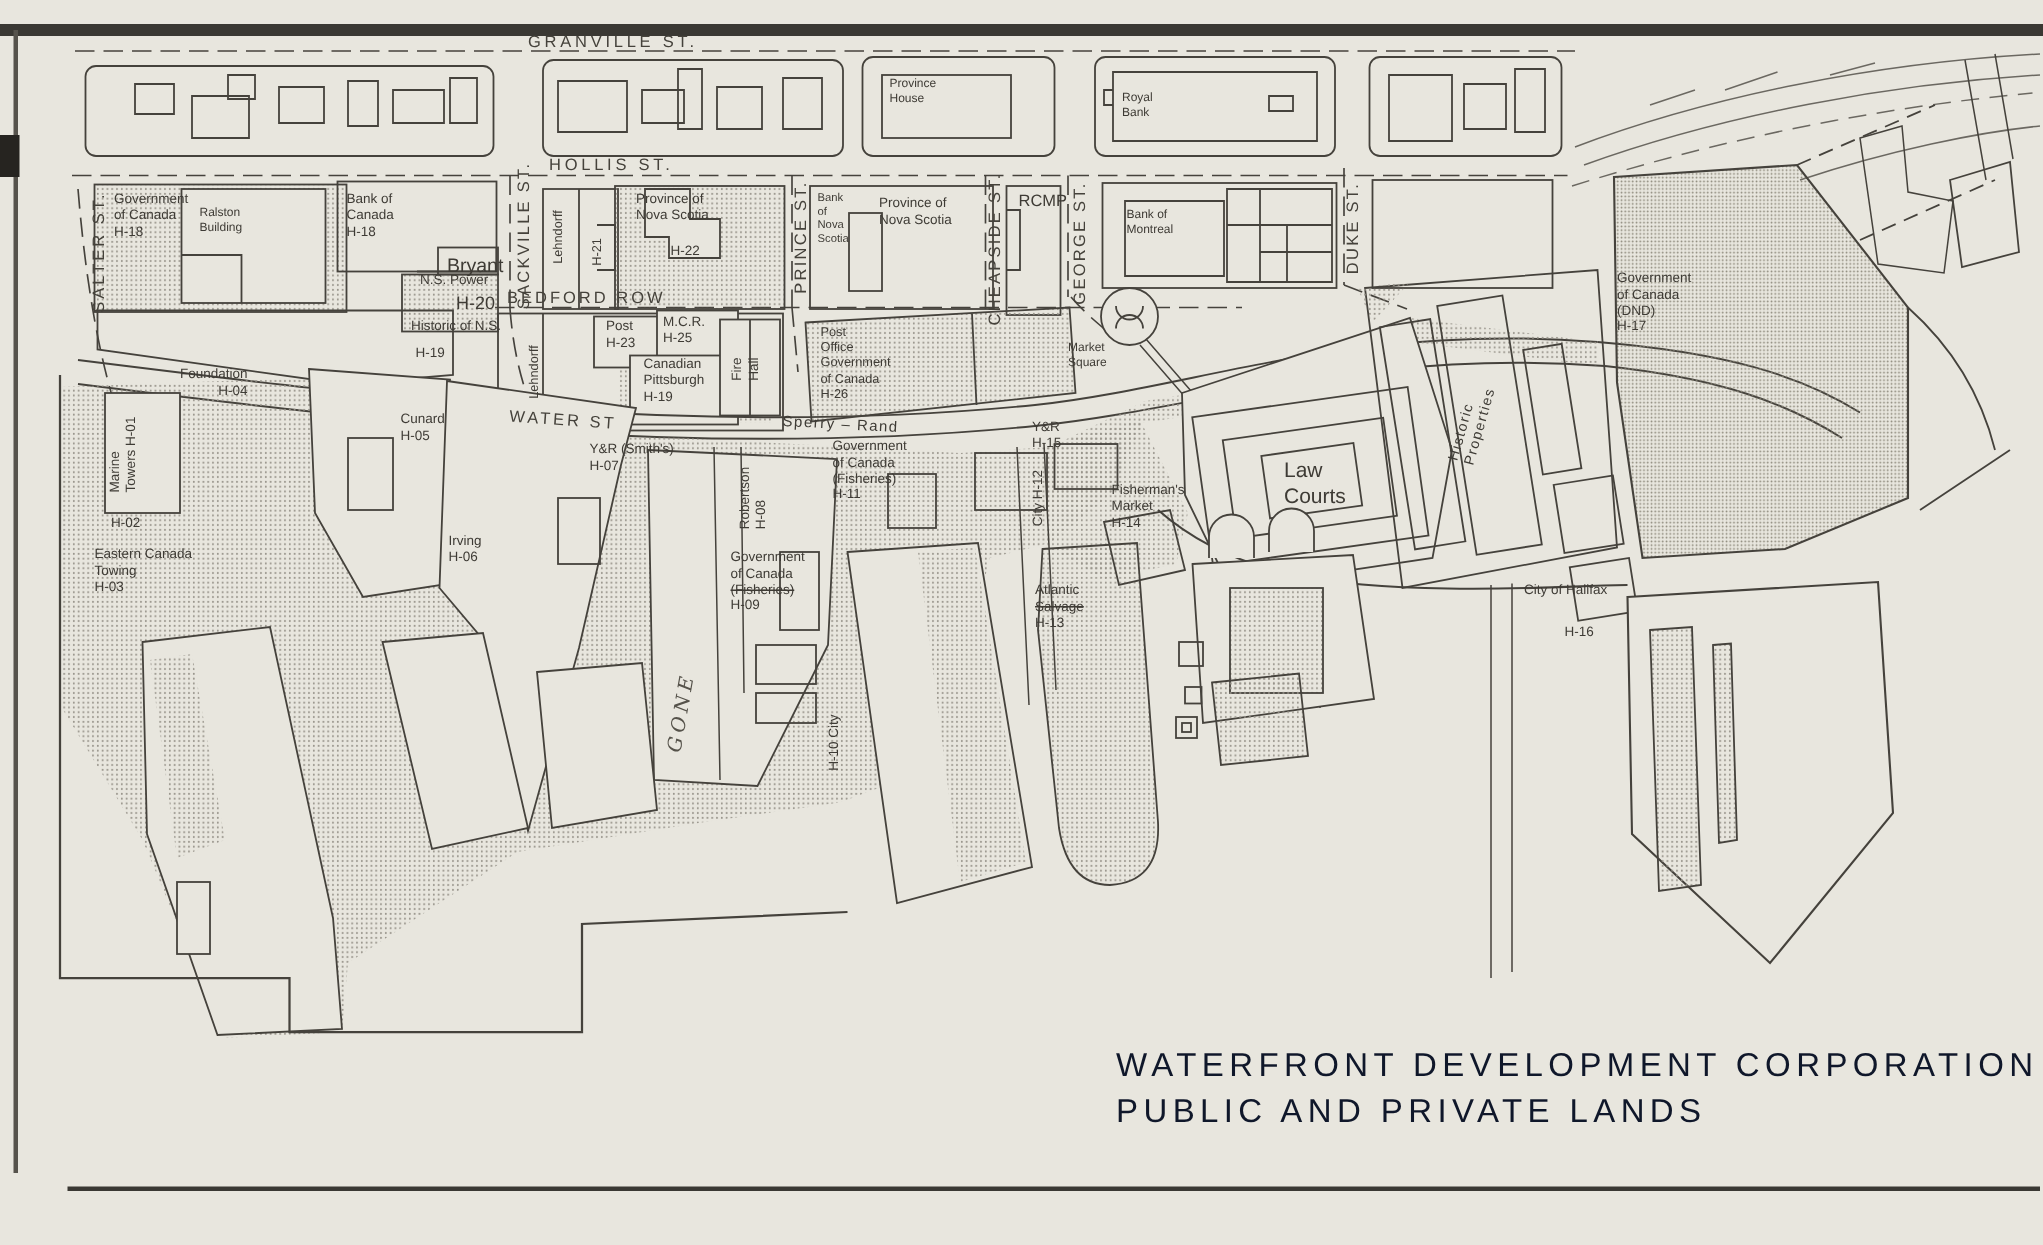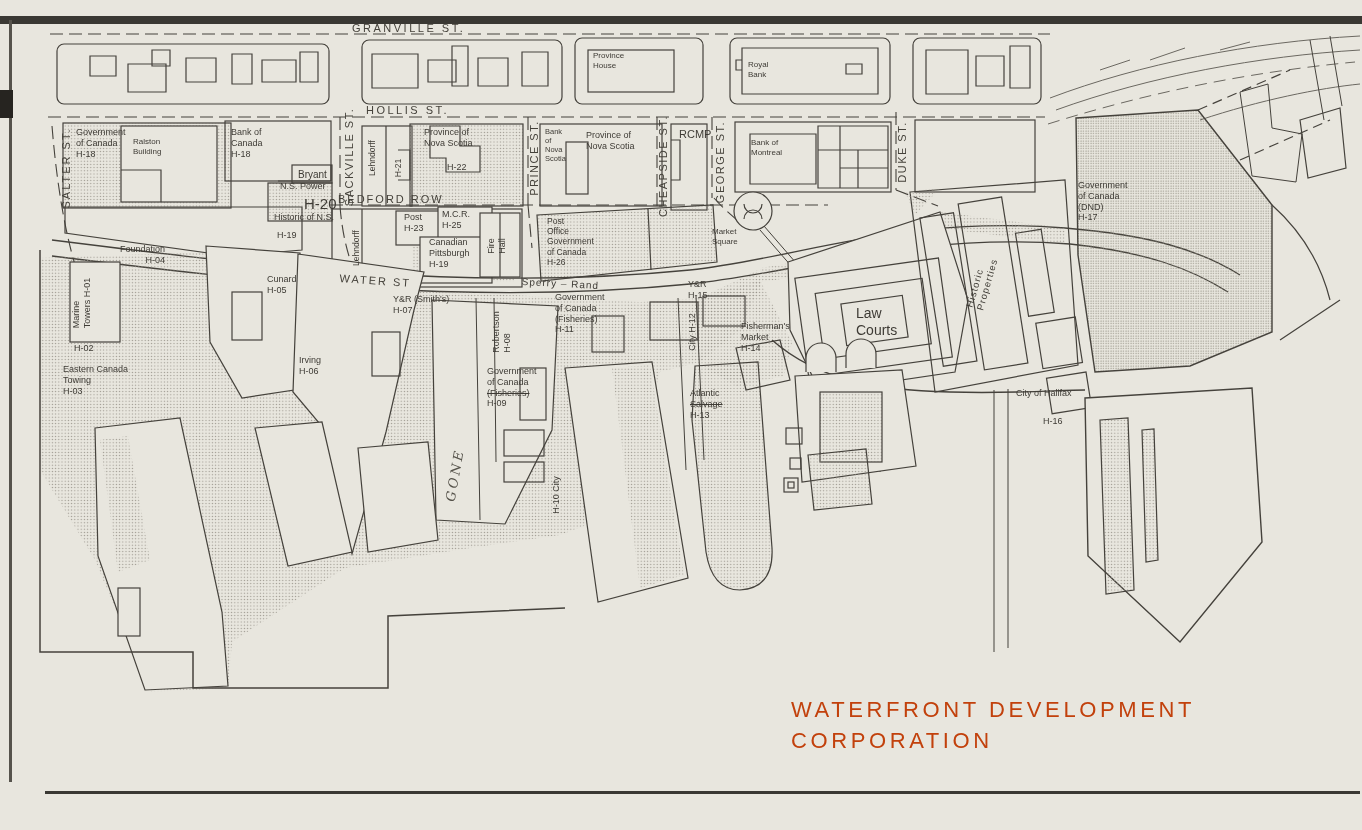--- a/index.html
+++ b/index.html
@@ -5,21 +5,21 @@
   html,body{margin:0;padding:0;background:#dddbd3;}
   #page{position:relative;width:1362px;height:830px;background:#e8e6de;overflow:hidden;
         font-family:"Liberation Sans",sans-serif;}
   #map-svg{position:absolute;left:0;top:0;}
   .lbl{position:absolute;color:#3e3b35;line-height:1.2;white-space:nowrap;transform-origin:top left;}
   .lbl .line{display:block;}
   .lbl .strike{text-decoration:line-through;}
   .lbl.ctr{transform-origin:center center;}
   .street{color:#45423b;font-weight:bold;font-weight:normal;}
   .hand{font-family:"DejaVu Serif",serif;font-style:italic;color:#55524a;}
-  #title-block{position:absolute;left:791px;top:694px;color:#c2410c;
+  #title-block{position:absolute;left:744px;top:694px;color:#0f172a;
       font-size:22px;letter-spacing:3.6px;line-height:1.42;}
 </style>
 </head>
 <body>
 
 <div id="page">
 
 <svg id="map-svg" width="1362" height="830" viewBox="0 0 1362 830">
   <defs>
     <pattern id="dots" width="3.2" height="3.2" patternUnits="userSpaceOnUse">
@@ -181,20 +181,21 @@
     <rect x="784" y="478" width="14" height="14" fill="none"></rect>
     <rect x="788" y="482" width="6" height="6" fill="none"></rect>
     <path d="M1085,398 L1252,388 L1262,542 L1180,642 L1088,556 z" fill="#e8e6de" stroke-width="1.4"></path>
     <path d="M1100,420 L1128,418 L1134,590 L1106,594 z" fill="url(#dots)"></path>
     <path d="M1142,430 L1154,429 L1158,560 L1146,562 z" fill="url(#dots)"></path>
   </g>
 </svg>
 
   <div id="title-block">
     <div>WATERFRONT DEVELOPMENT CORPORATION</div>
+    <div>PUBLIC AND PRIVATE LANDS</div>
   </div>
 
   <div id="labels">
       <div class="lbl street" style="left: 352px; top: 22px; font-size: 11px; letter-spacing: 2.5px;">
         <span class="line">GRANVILLE  ST.</span>
       </div>
       <div class="lbl street" style="left: 366px; top: 104px; font-size: 11px; letter-spacing: 2.5px;">
         <span class="line">HOLLIS  ST.</span>
       </div>
       <div class="lbl street" style="left: 338px; top: 193px; font-size: 11px; letter-spacing: 2px;">
@@ -231,27 +232,27 @@
       </div>
       <div class="lbl" style="left: 133px; top: 137px; font-size: 8px;">
         <span class="line">Ralston</span>
         <span class="line">Building</span>
       </div>
       <div class="lbl" style="left: 231px; top: 127px; font-size: 9px;">
         <span class="line">Bank  of</span>
         <span class="line">Canada</span>
         <span class="line">H-18</span>
       </div>
-      <div class="lbl" style="left: 298px; top: 169px; font-size: 10px;">
+      <div class="lbl" style="left: 298px; top: 169px; font-size: 13px;">
         <span class="line">Bryant</span>
       </div>
       <div class="lbl" style="left: 280px; top: 181px; font-size: 9px;">
         <span class="line">N.S. Power</span>
       </div>
-      <div class="lbl" style="left: 304px; top: 195px; font-size: 15px;">
+      <div class="lbl" style="left: 304px; top: 195px; font-size: 12px;">
         <span class="line">H-20</span>
       </div>
       <div class="lbl" style="left: 274px; top: 212px; font-size: 9px;">
         <span class="line">Historic  of  N.S.</span>
       </div>
       <div class="lbl" style="left: 277px; top: 230px; font-size: 9px;">
         <span class="line">H-19</span>
       </div>
       <div class="lbl" style="left: 593px; top: 51px; font-size: 8px;">
         <span class="line">Province</span>

